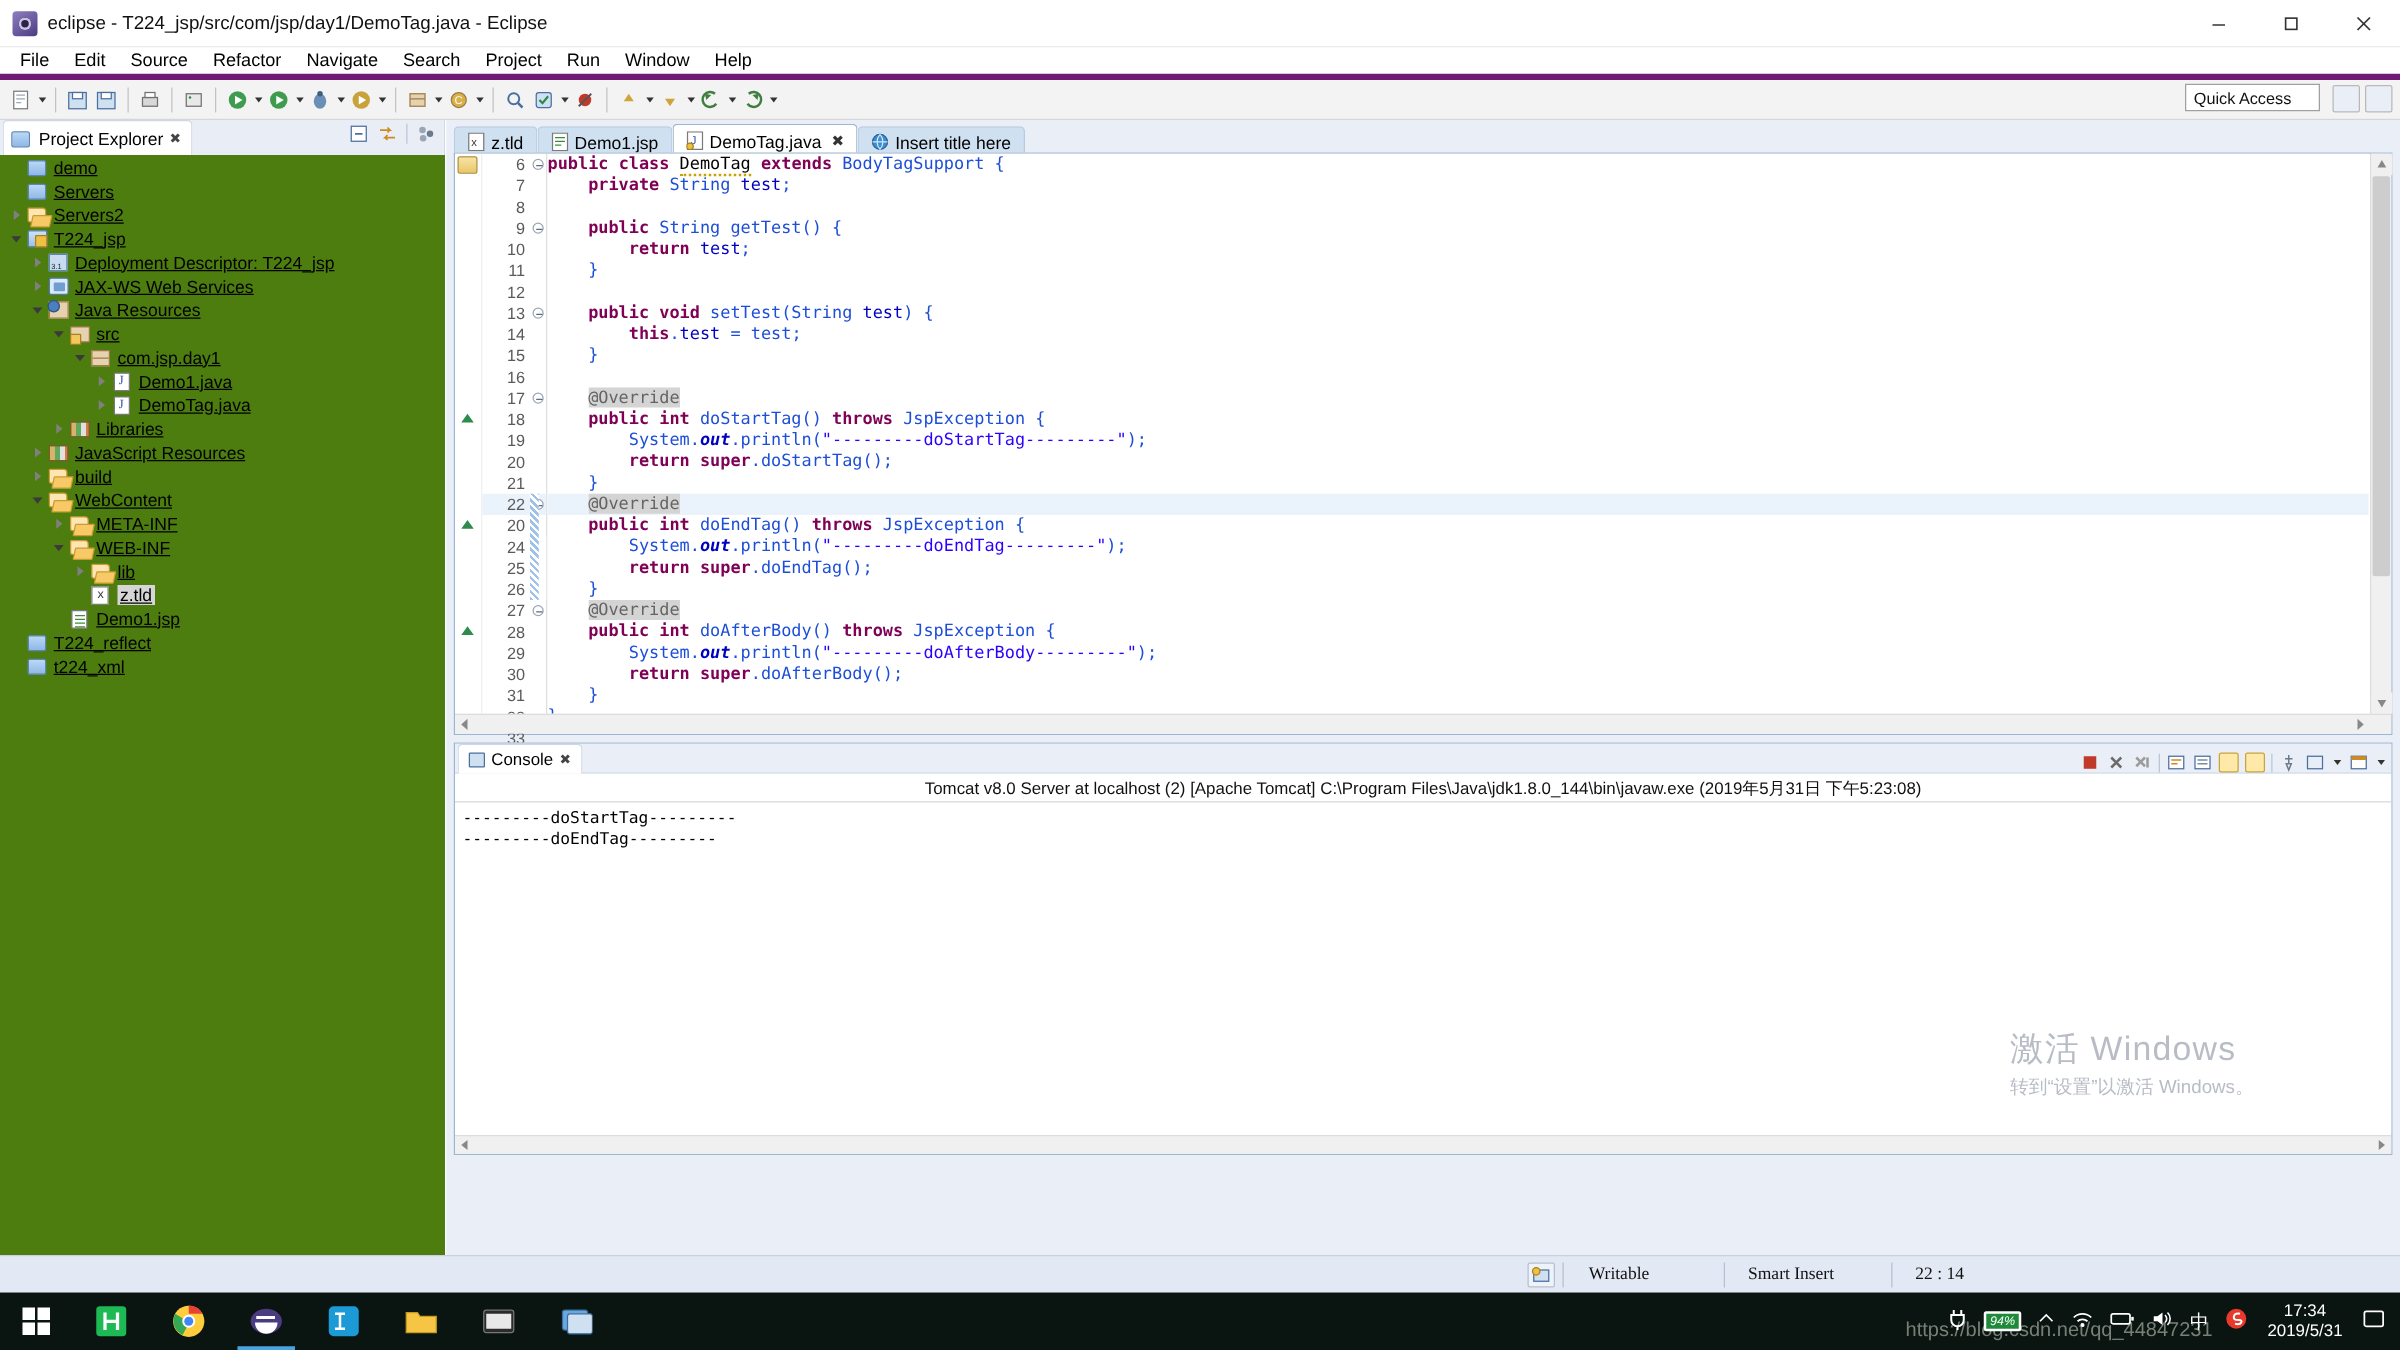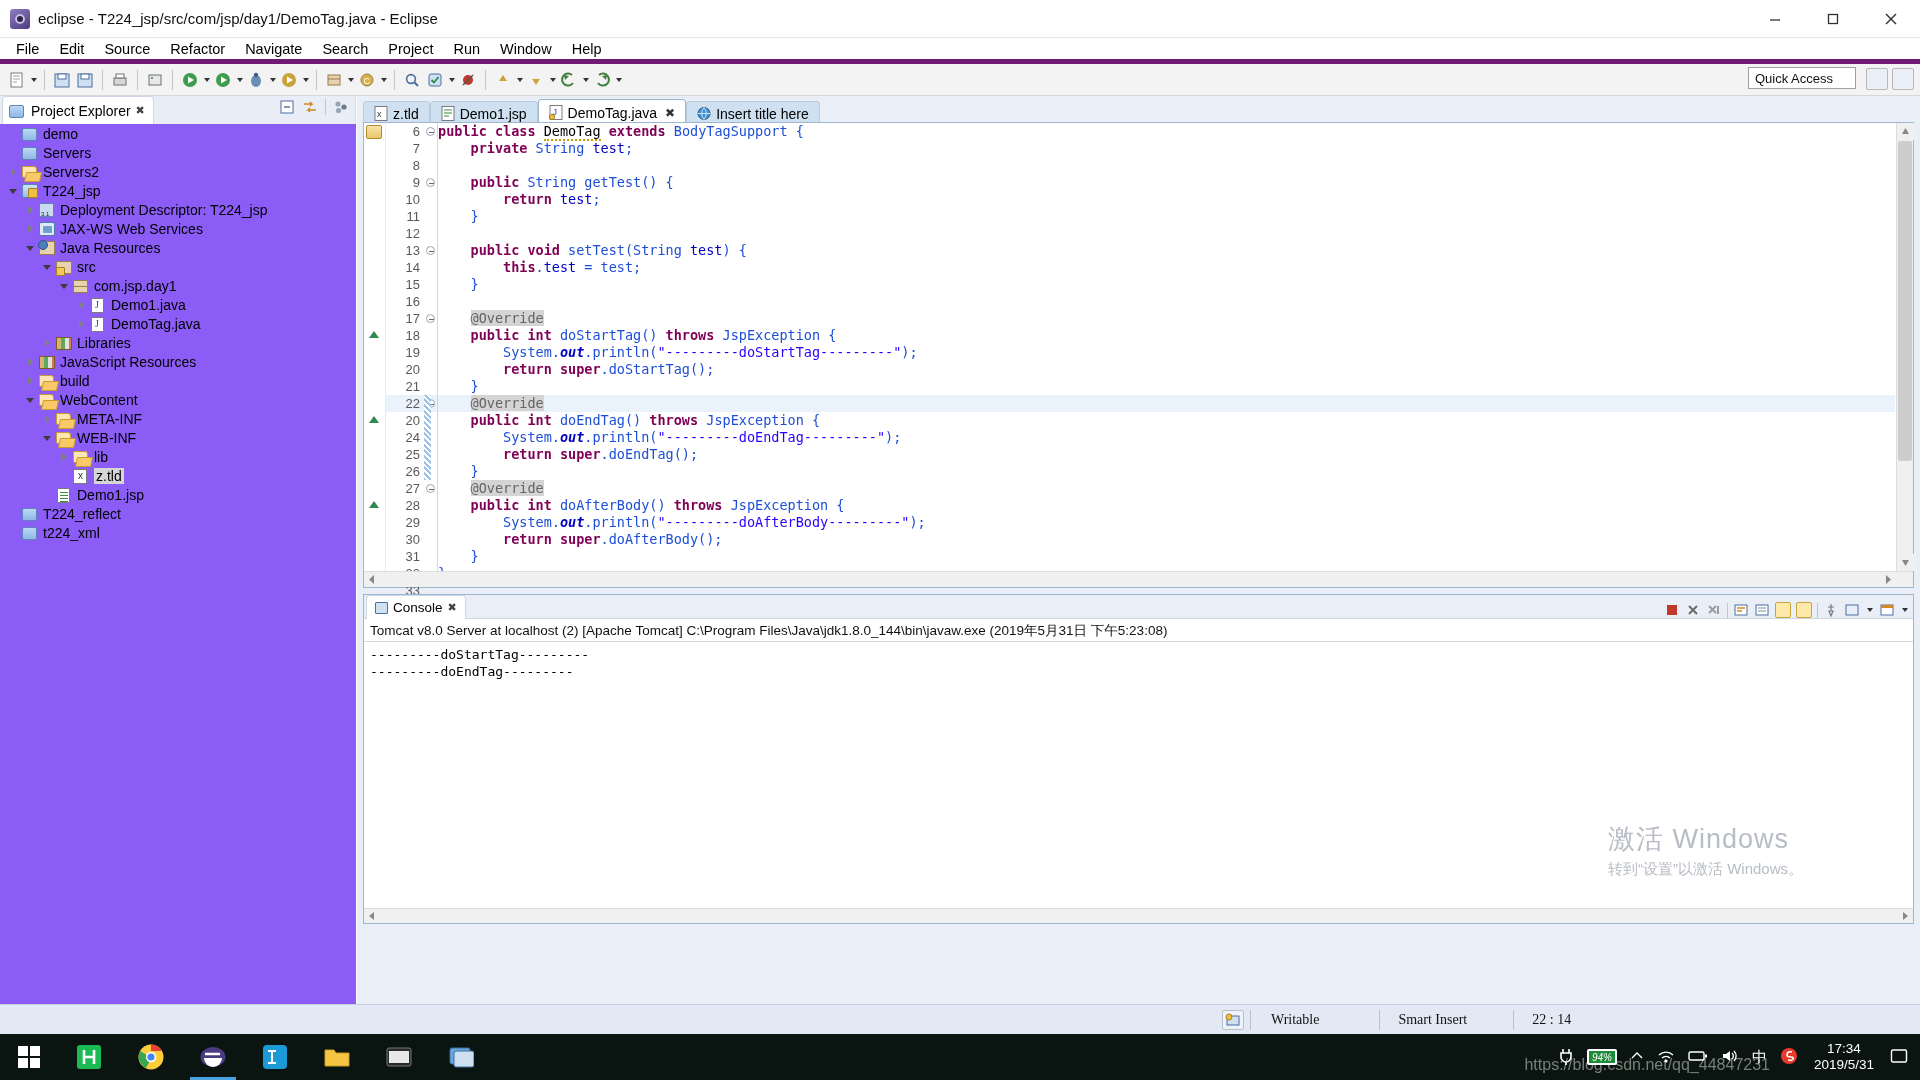--- a/index.html
+++ b/index.html
@@ -62,21 +62,21 @@
   }
   .ex-tabrow{ position:relative; height:28px; background:#e8edf6; }
   .ex-tab{
     position:absolute; left:2px; top:0; height:28px; padding:0 8px 0 6px;
     background:#ffffff; border-top-left-radius:4px; border-top-right-radius:4px;
     display:flex; align-items:center; gap:5px; font-size:14px; color:#000;
     border:1px solid #cfd6e4; border-bottom:none;
   }
   .ex-tools{ position:absolute; right:6px; top:3px; display:flex; align-items:center; gap:7px;}
   .ex-tools .ic{ width:16px;height:16px; }
-  .ex-body{ position:absolute; left:0; top:28px; width:356px; bottom:0; background:#8b5cf6; overflow:hidden;}
+  .ex-body{ position:absolute; left:0; top:28px; width:356px; bottom:0; background:#4d7c0f; overflow:hidden;text-decoration:underline;}
   .tree-row{ height:19px; display:flex; align-items:center; font-size:14px; color:#000; white-space:nowrap; }
   .tree-row .arrow{ width:12px; height:12px; flex:none; margin-right:2px; position:relative;}
   .tree-row .arrow.collapsed:after{
      content:""; position:absolute; left:3px; top:2px;
      border-top:4px solid transparent; border-bottom:4px solid transparent; border-left:5px solid #808080;}
   .tree-row .arrow.expanded:after{
      content:""; position:absolute; left:1px; top:4px;
      border-left:4px solid transparent; border-right:4px solid transparent; border-top:5px solid #3a3a3a;}
   .tree-row .ico{ width:17px; height:16px; flex:none; margin-right:4px; position:relative;}
   .tree-row .lbl{ line-height:16px; }
@@ -164,21 +164,21 @@
     background:#ffffff; border:1px solid #9fb6d0;
   }
   .cs-head{ position:relative; height:24px; background:#e9eef7; border-bottom:1px solid #cdd7e5;}
   .cs-tab{ position:absolute; left:2px; top:0; height:24px; background:#fff; border:1px solid #cdd7e5;
      border-bottom:none; border-top-left-radius:4px;border-top-right-radius:4px;
      display:flex; align-items:center; gap:5px; padding:0 8px; font-size:13.5px; color:#000;}
   .cs-tab .cico{width:13px;height:12px;border:1px solid #4a6fa0;background:#cfe0f0;border-radius:1px;}
   .cs-tools{ position:absolute; right:4px; top:3px; display:flex; align-items:center; gap:5px;}
   .cs-tools .ic{width:16px;height:16px;border-radius:2px;}
   .cs-body{ position:absolute; left:0; top:24px; right:0; bottom:16px; background:#fff;}
-  .cs-title{ font-size:13.5px; color:#111; padding:3px 6px 1px 6px; border-bottom:1px solid #d8d8d8; white-space:nowrap;}
+  .cs-title{ font-size:13.5px; color:#111; padding:3px 6px 1px 6px; border-bottom:1px solid #d8d8d8; white-space:nowrap;text-align:center;}
   .cs-out{ font-family:"DejaVu Sans Mono", monospace; font-size:13px; color:#000; padding:4px 6px; line-height:17px; white-space:pre;}
   .cs-hscroll{ position:absolute; left:0; right:0; bottom:0; height:15px; background:#f0f0f0; border-top:1px solid #dcdcdc;}
 
   .watermark{ position:absolute; right:110px; bottom:44px; text-align:left; color:#b8bcc4; user-select:none;}
   .watermark .w1{font-size:27px; letter-spacing:1px;}
   .watermark .w2{font-size:15px; margin-top:3px;}
 
   
   .statusbar{
     position:absolute; left:0; top:1004px; width:1920px; height:30px;

